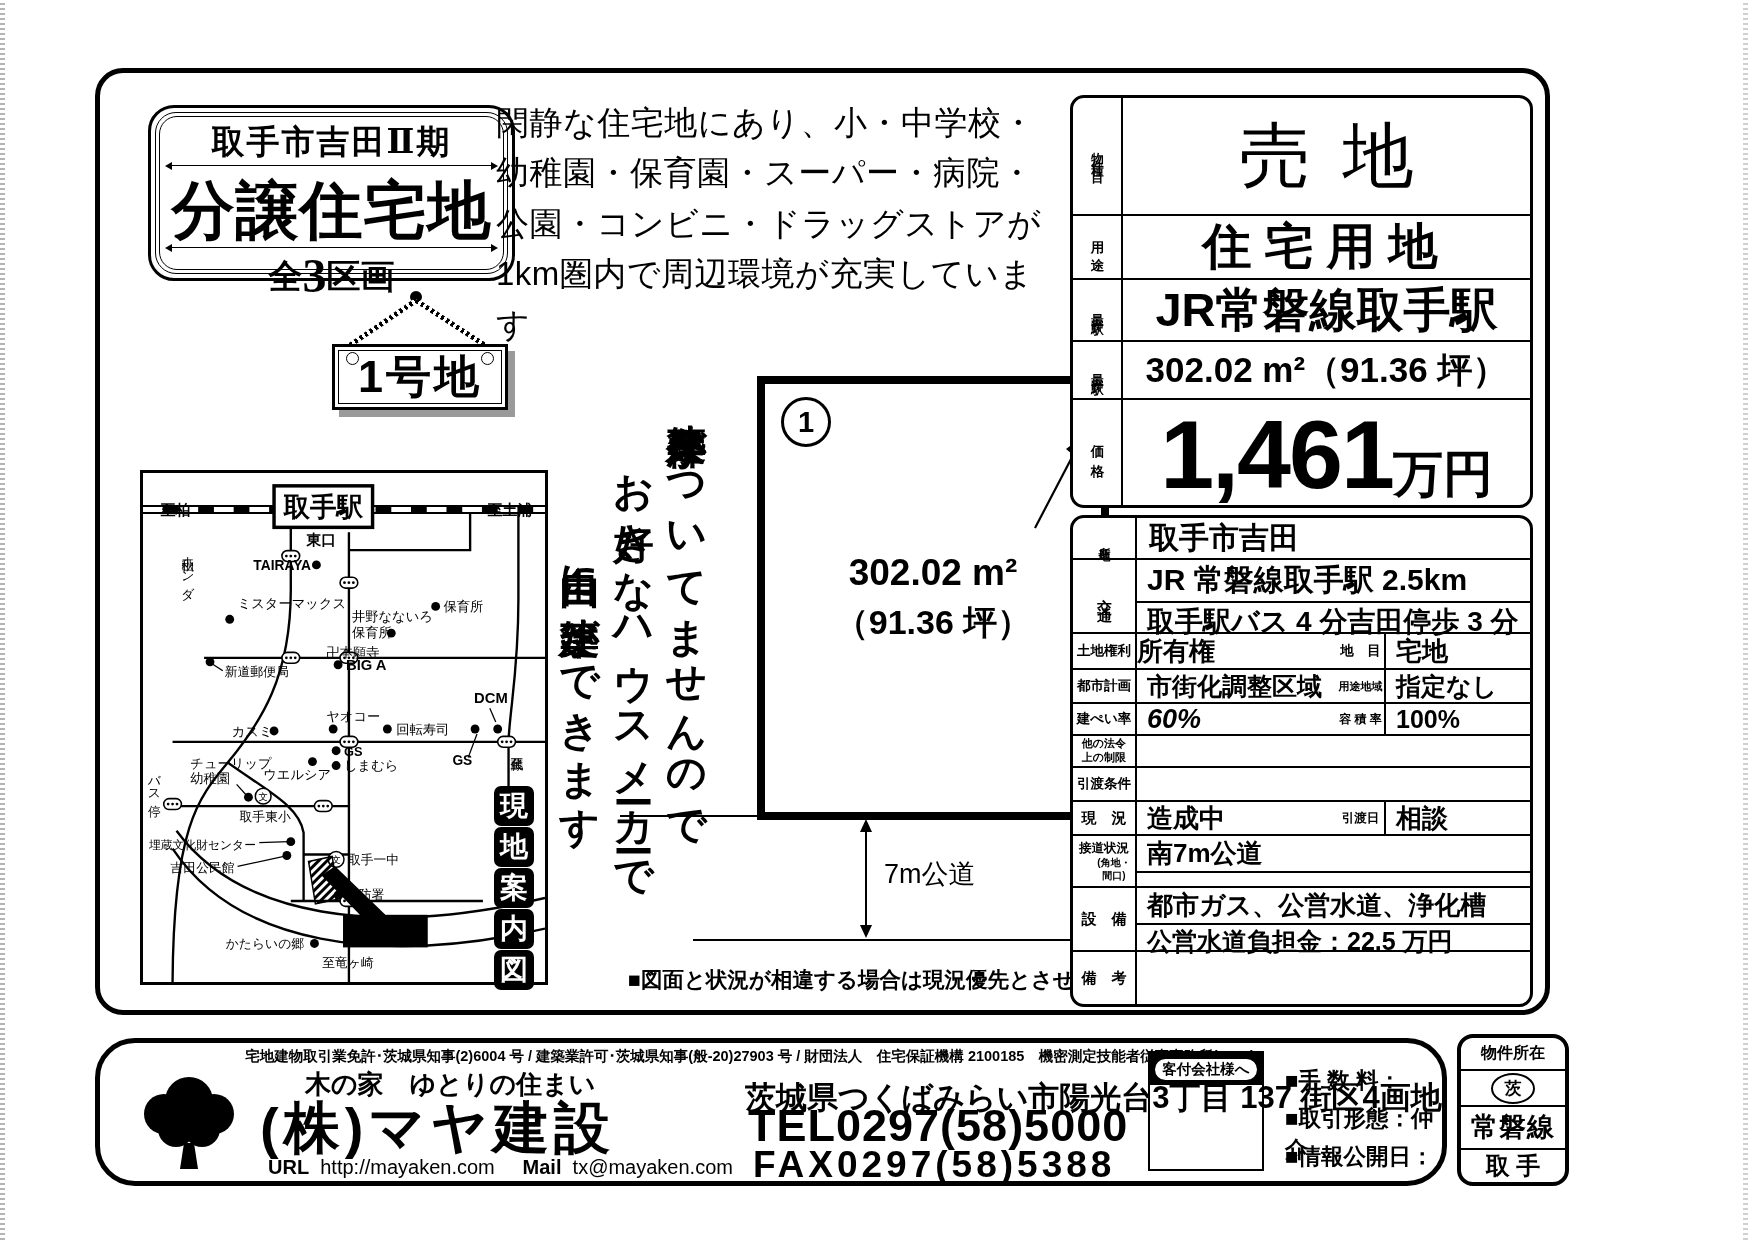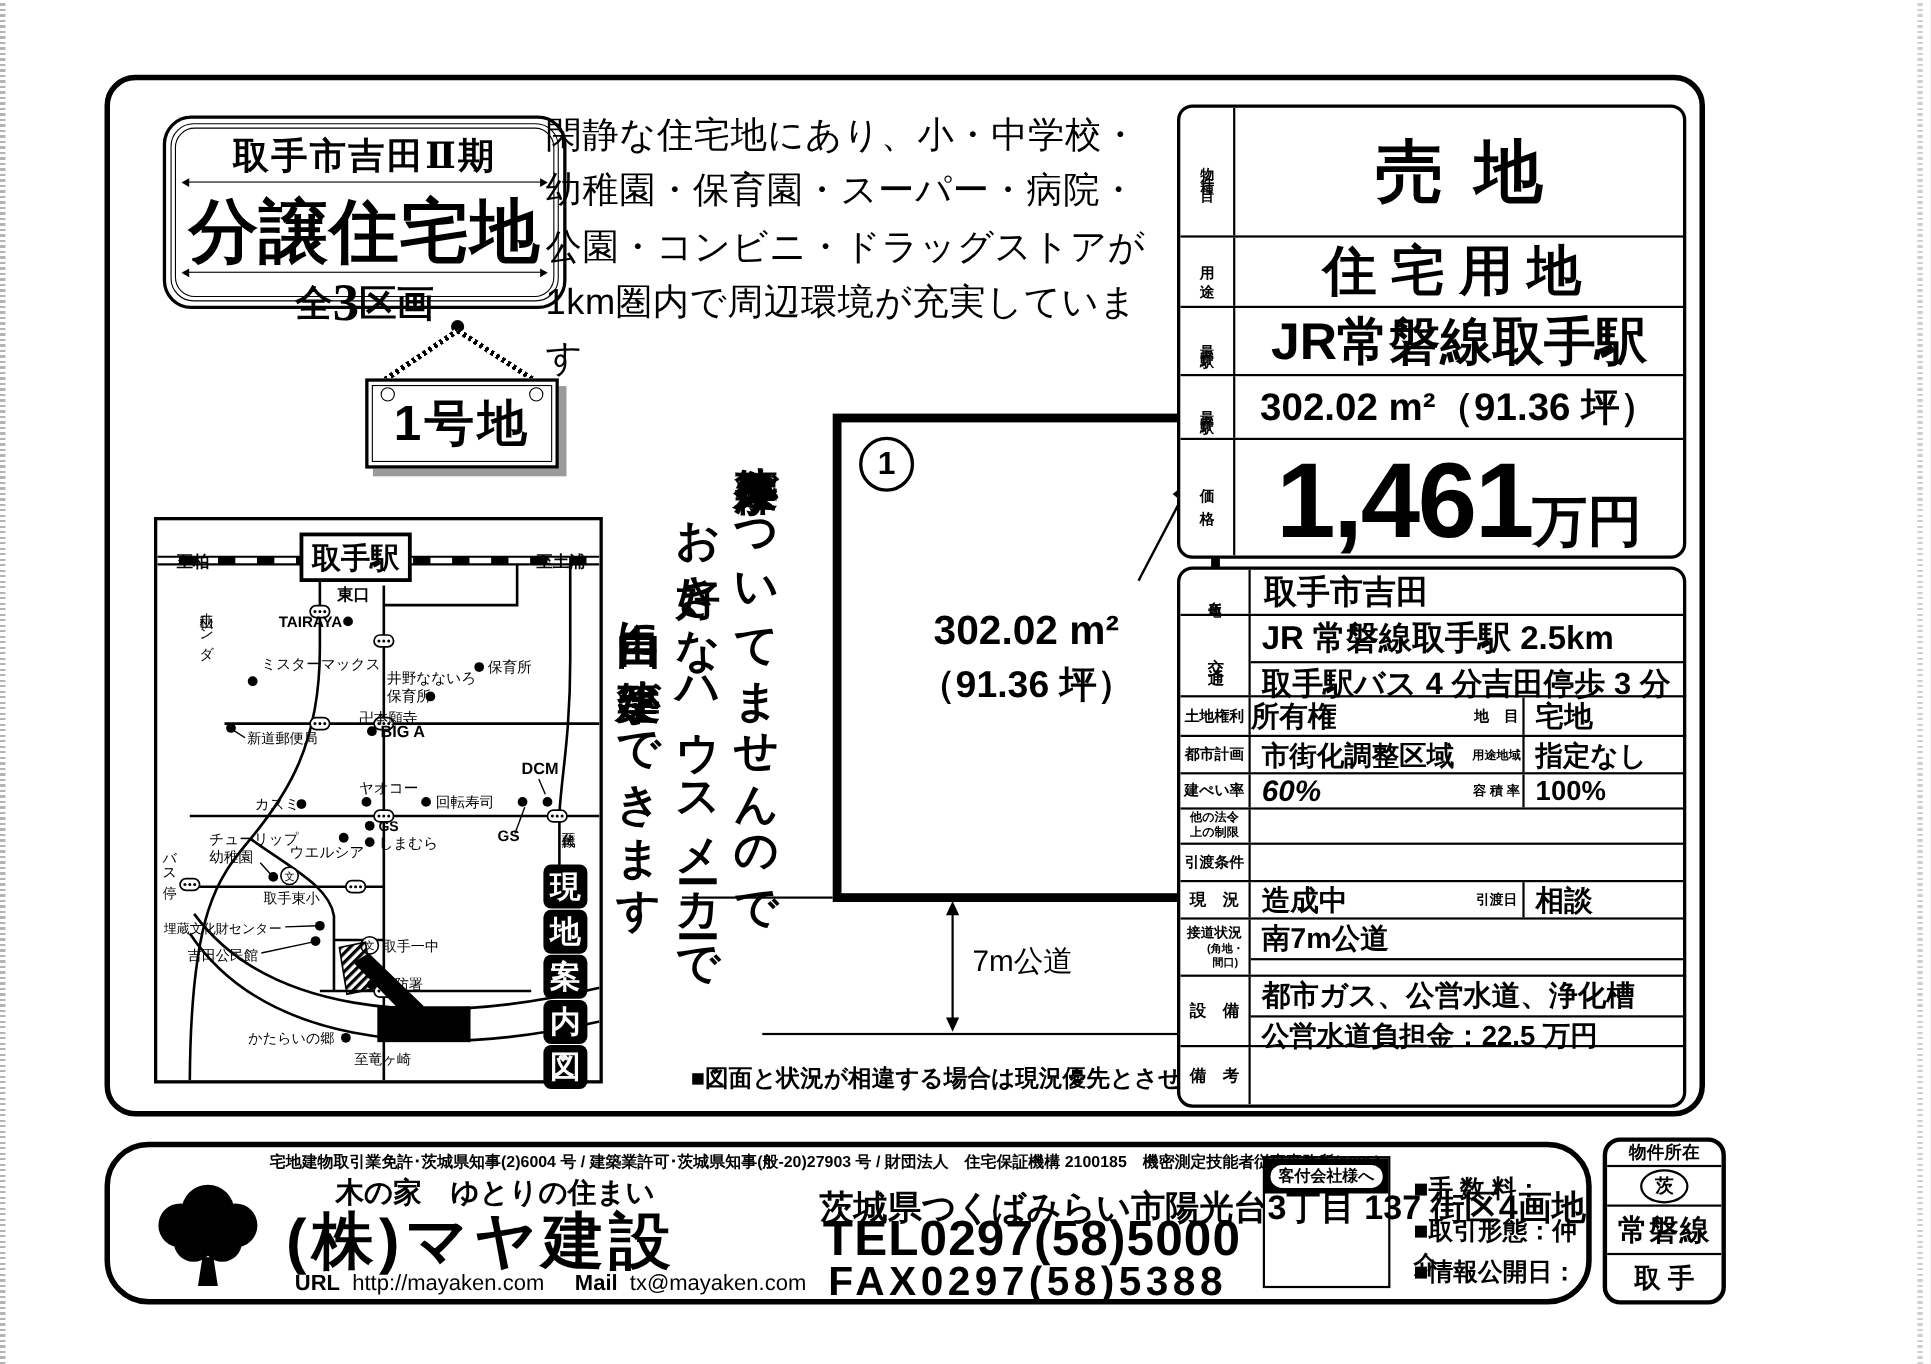--- a/index.html
+++ b/index.html
@@ -18,21 +18,21 @@
   .tframe{left:148px;top:105px;width:367px;height:176px;border:3.5px solid #000;border-radius:26px;box-sizing:border-box;}
   .tframe-in{position:absolute;inset:4px;border:1.5px solid #000;border-radius:21px;}
   .tframe-in2{position:absolute;inset:3px;border:1px solid #000;border-radius:18px;}
   .harrow{position:absolute;left:16px;right:16px;border-top:1.8px solid #000;height:0;}
   .harrow:before,.harrow:after{content:"";position:absolute;top:-4.5px;border:4px solid transparent;}
   .harrow:before{left:-6px;border-right:7px solid #000;}
   .harrow:after{right:-6px;border-left:7px solid #000;}
   .serif{font-family:"Liberation Serif","DejaVu Serif",serif;}
   
   .chain{position:absolute;height:5px;background:repeating-linear-gradient(90deg,#000 0 3px,#fff 3px 6px);}
-  .sign{left:332px;top:344px;width:176px;height:82px;border:3px solid #000;background:#fff;
+  .sign{left:332px;top:344px;width:176px;height:66px;border:3px solid #000;background:#fff;
         box-shadow:7px 7px 0 0 #9a9a9a;box-sizing:border-box;}
   .sign-in{position:absolute;inset:3px;border:1.5px solid #000;}
   .hole{position:absolute;top:5px;width:11px;height:11px;border:1.5px solid #000;border-radius:50%;background:#fff;}
   
   .spec{border:3px solid #000;border-radius:14px;box-sizing:border-box;overflow:hidden;background:#fff;display:flex;flex-direction:column;}
   .srow{display:flex;border-bottom:2.5px solid #000;box-sizing:border-box;}
   .srow:last-child{border-bottom:none;flex:1;}
   .slab{border-right:2.5px solid #000;display:flex;align-items:center;justify-content:center;
         text-align:center;font-weight:bold;box-sizing:border-box;flex-shrink:0;}
   .sval{flex:1;display:flex;align-items:center;box-sizing:border-box;}
@@ -121,21 +121,21 @@
     <polygon points="20,1 14,14 26,14" fill="#000"></polygon>
     <polygon points="20,120 14,107 26,107" fill="#000"></polygon>
   </svg>
   <div class="abs" style="left:884px;top:856px;font-size:27px;">7m公道</div>
 
   <div class="abs" style="left:628px;top:965px;font-size:21.5px;font-weight:600;">■図面と状況が相違する場合は現況優先とさせていただきます。</div>
 
   <div class="abs spec" style="left:1070px;top:95px;width:463px;height:413px;">
     <div class="srow" style="height:118px;">
       <div class="slab t1lab vtx" style="font-size:12.5px;letter-spacing:7px;">物件種目</div>
-      <div class="sval ctr" style="justify-content:center;font-size:62px;font-weight:700;letter-spacing:.45em;text-indent:.45em;">売地</div>
+      <div class="sval ctr" style="justify-content:center;font-size:71px;font-weight:400;letter-spacing:.45em;text-indent:.45em;">売地</div>
     </div>
     <div class="srow" style="height:64px;">
       <div class="slab t1lab vtx" style="font-size:13.5px;letter-spacing:16px;">用途</div>
       <div class="sval ctr" style="justify-content:center;font-size:49px;font-weight:600;letter-spacing:13px;">住宅用地</div>
     </div>
     <div class="srow" style="height:62px;">
       <div class="slab t1lab vtx" style="font-size:12.5px;letter-spacing:5px;">最寄駅</div>
       <div class="sval ctr" style="justify-content:center;font-size:47px;font-weight:700;">JR常磐線取手駅</div>
     </div>
     <div class="srow" style="height:58px;">
@@ -382,20 +382,20 @@
       <div class="agenthead">
         <span class="agentpill">客付会社様へ</span>
       </div>
     </div>
     <div class="abs" style="left:1185px;top:22px;font-size:22.5px;font-weight:bold;">■手 数 料：</div>
     <div class="abs" style="left:1185px;top:60px;font-size:22.5px;font-weight:bold;">■取引形態：仲介</div>
     <div class="abs" style="left:1185px;top:98px;font-size:22.5px;font-weight:bold;">■情報公開日：</div>
   </div>
 
   <div class="abs locbox">
-    <div class="locrow" style="height:23px;border-bottom:2px solid #000;font-size:16px;font-weight:bold;">物件所在</div>
+    <div class="locrow" style="height:34px;border-bottom:2px solid #000;font-size:16px;font-weight:bold;">物件所在</div>
     <div class="locrow" style="height:36px;border-bottom:2.5px solid #000;">
       <span class="ellipse">茨</span>
     </div>
     <div class="locrow" style="height:44px;border-bottom:2.5px solid #000;font-size:27px;font-weight:bold;letter-spacing:1px;">常磐線</div>
     <div class="locrow" style="flex:1;font-size:24px;font-weight:bold;">取 手</div>
   </div>
 </div>
 
 </body></html>

